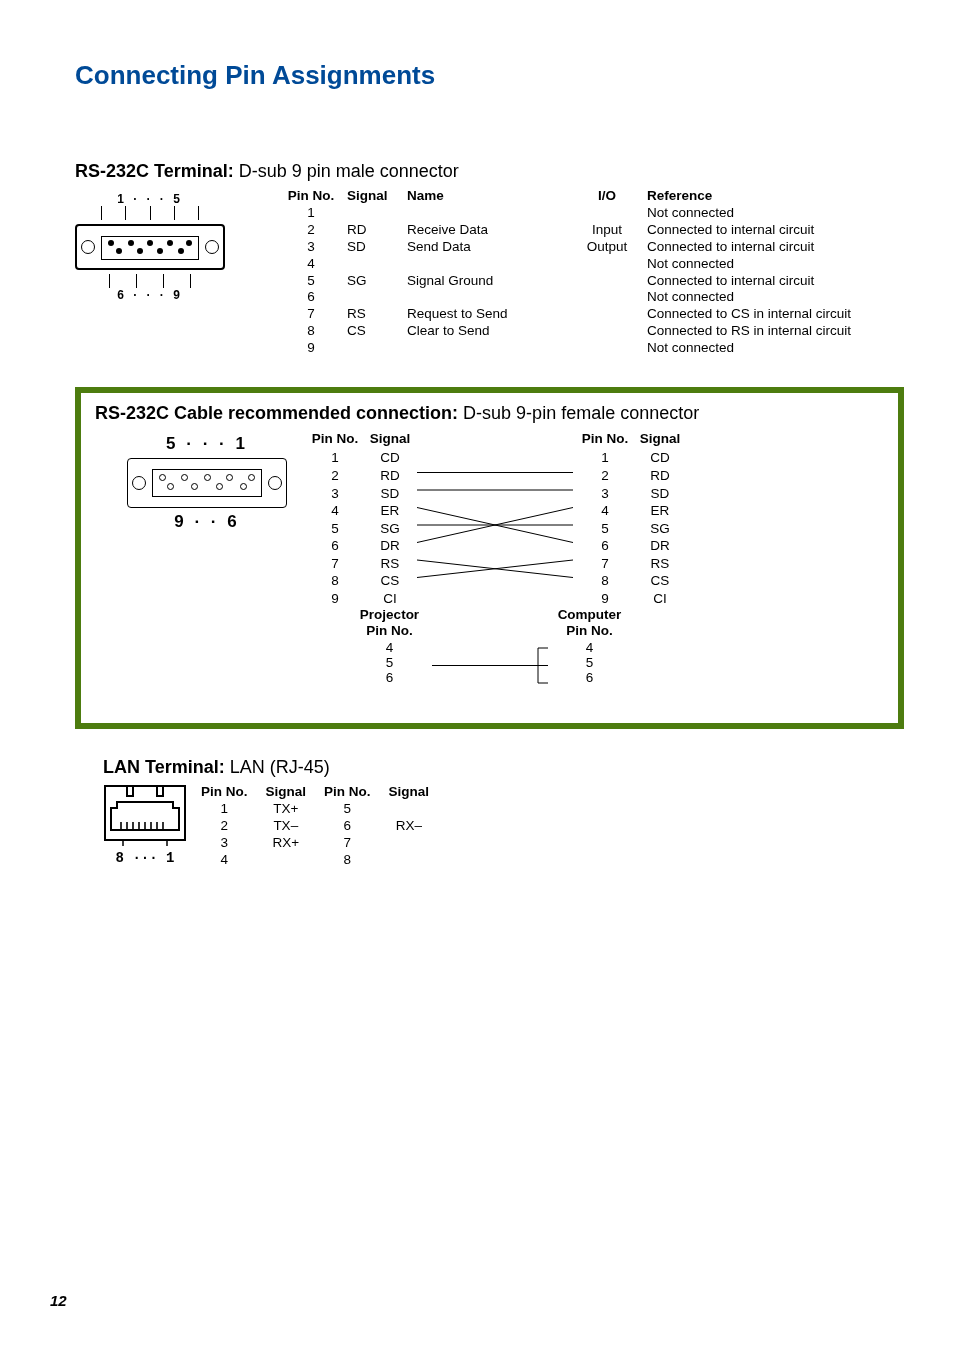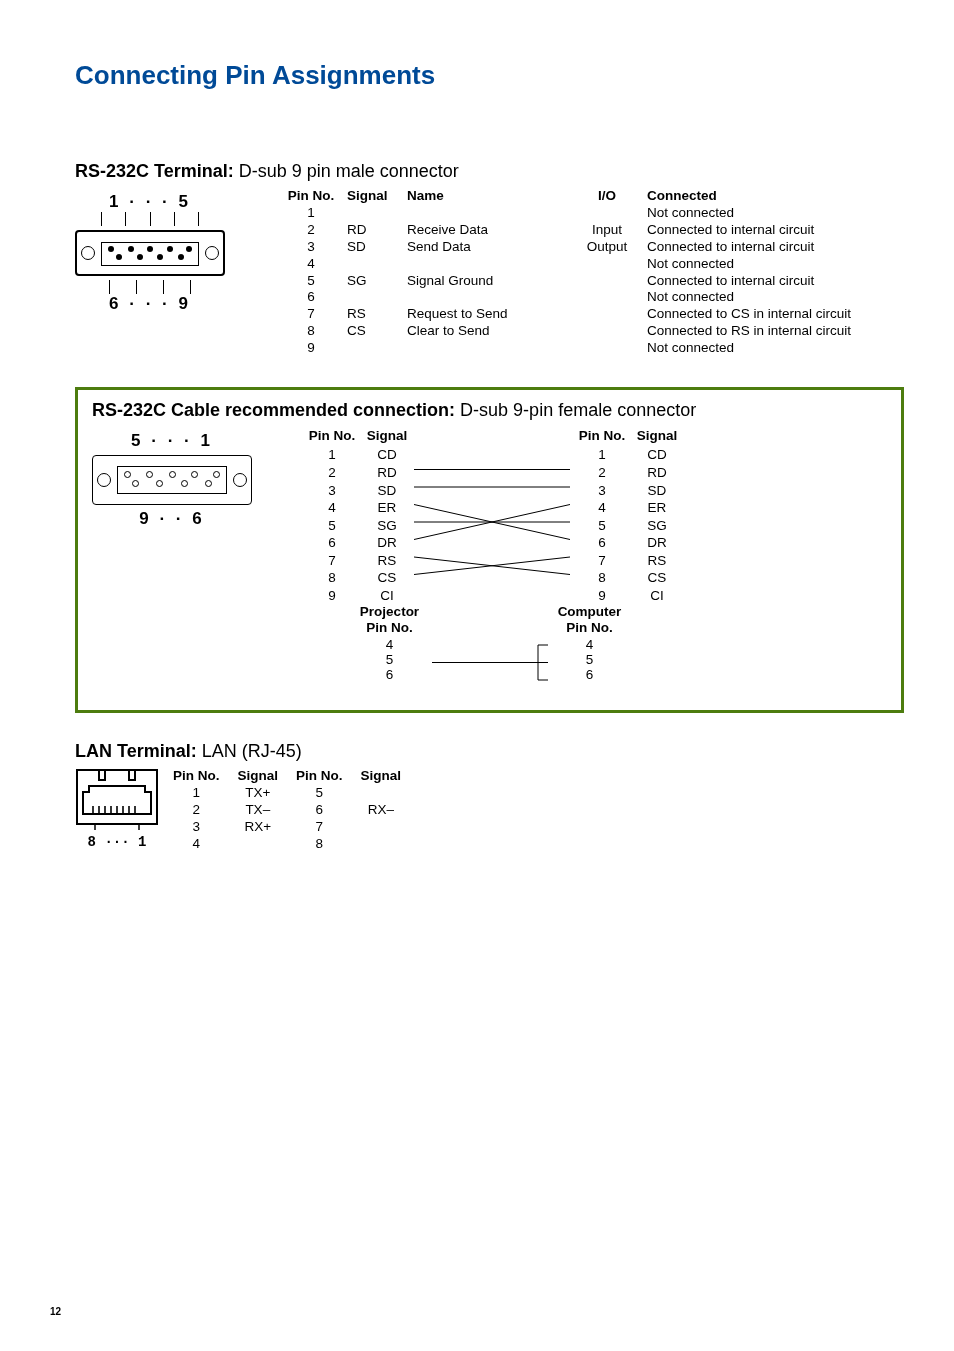--- a/index.html
+++ b/index.html
@@ -27,21 +27,21 @@
   }
   .section-head b { font-weight: bold; }
 
   
   .terminal-row { display: flex; align-items: flex-start; }
   .connector-box { width: 210px; flex: 0 0 210px; }
   .tbl-wrap { flex: 1; }
 
   
   .db9m { width: 150px; margin: 4px 0 0 0; }
-  .db9m .lbl { font-weight: bold; font-size: 17px; letter-spacing: 3px; text-align: center; }
+  .db9m .lbl { font-weight: bold; font-size: 12px; letter-spacing: 3px; text-align: center; }
   .db9m-body {
     border: 2px solid #000;
     border-radius: 4px;
     padding: 10px 6px 8px 6px;
     margin: 4px 0;
     position: relative;
   }
   .db9m-inner {
     border: 1.5px solid #000;
     margin: 0 18px;
@@ -62,27 +62,27 @@
   table.pin { border-collapse: collapse; font-size: 13.5px; width:100%; }
   table.pin th { text-align:left; font-weight:bold; padding: 0 10px 2px 0; font-size:13.5px; }
   table.pin td { padding: 0 10px 0 0; vertical-align: top; line-height: 1.25; white-space: nowrap; }
   table.pin .pin-col { text-align:center; width:52px; }
   table.pin .sig-col { width:50px; }
   table.pin .name-col { width:160px; }
   table.pin .io-col { text-align:center; width:60px; }
 
   
   .cable-box {
-    border: 3px solid #4d7c0f;
-    padding: 10px 14px 14px 14px;
+    border: 6px solid #4d7c0f;
+    padding: 10px 14px 24px 14px;
     margin-top: 30px;
   }
   .cable-box .section-head { margin-bottom: 6px; }
   .cable-row { display:flex; align-items:flex-start; }
-  .db9f { width: 160px; margin-top: 4px; }
+  .db9f { width: 160px; margin-top: 4px; margin-left: 32px; }
   .db9f .lbl { font-weight:bold; font-size:17px; letter-spacing:3px; text-align:center; }
   .db9f-body {
     border: 1.5px solid #000; border-radius:4px; padding:10px 6px; margin:4px 0; position:relative;
   }
   .db9f-inner { border:1.2px solid #000; margin:0 18px; padding:4px 6px 6px 6px; }
   .hdot { width:7px; height:7px; border:1.2px solid #000; border-radius:50%; box-sizing:border-box; }
   .hdot .h { width:3px; height:1.2px; background:#000; margin:2.4px auto 0; }
 
   .map { display:flex; gap:0; font-size:13.5px; }
   .map .col { }
@@ -96,32 +96,32 @@
   .note-icon { width:24px; height:24px; }
   .note-word { color:#004a97; font-size:18px; }
   .note-text { font-size:15px; line-height:1.35; margin:0 0 10px 0; }
 
   .proj-map { display:flex; justify-content:center; gap:0; font-size:13.5px; }
   .proj-map .col { text-align:center; }
   .proj-map .hdr { font-weight:bold; line-height:1.15; padding-bottom:2px; }
   .proj-map .lines { width:120px; }
 
   
-  .lan-section { margin-top: 28px; }
+  .lan-section { margin-top: 28px; margin-left: 28px; }
   .lan-row { display:flex; align-items:flex-start; gap:14px; }
   .rj45 { width:84px;font-family:Liberation Mono, monospace; }
   .rj45 svg { display:block; }
   .rj45 .lbl { font-weight:bold; font-size:14px; text-align:center; margin-top:2px; }
   table.lan { border-collapse:collapse; font-size:13.5px; }
   table.lan th { text-align:left; font-weight:bold; padding:0 18px 2px 0; }
   table.lan td { padding:0 18px 0 0; line-height:1.25; text-align:center; }
   table.lan td.c, table.lan th.c { text-align:center; }
 
   .page-num {
-    position:absolute; bottom:34px; left:50px; font-weight:bold; font-size:10px;
+    position:absolute; bottom:42px; left:50px; font-weight:bold; font-size:15px;font-style:italic;
   }
 </style>
 </head>
 <body>
 
 <h1 class="title">Connecting Pin Assignments</h1>
 
 <div class="section-head">
   <b>RS-232C Terminal:</b><span> D-sub 9 pin male connector</span>
 </div>
@@ -167,21 +167,21 @@
   </div>
 
   <div class="tbl-wrap">
     <table class="pin" id="rs232c-table">
       <thead>
           <tr>
         <th class="pin-col">Pin No.</th>
         <th class="sig-col">Signal</th>
         <th class="name-col">Name</th>
         <th class="io-col">I/O</th>
-        <th>Connected</th>
+        <th>Reference</th>
       </tr>
         </thead>
       <tbody>
           <tr>
             <td class="pin-col">1</td>
             <td></td>
             <td></td>
             <td class="io-col"></td>
             <td>Not connected</td>
           </tr>

